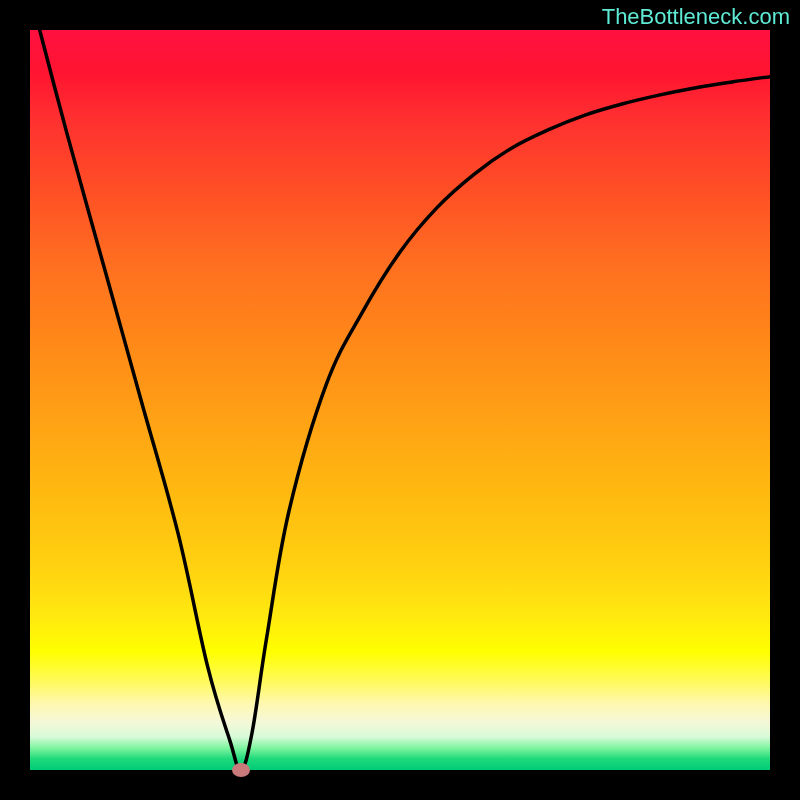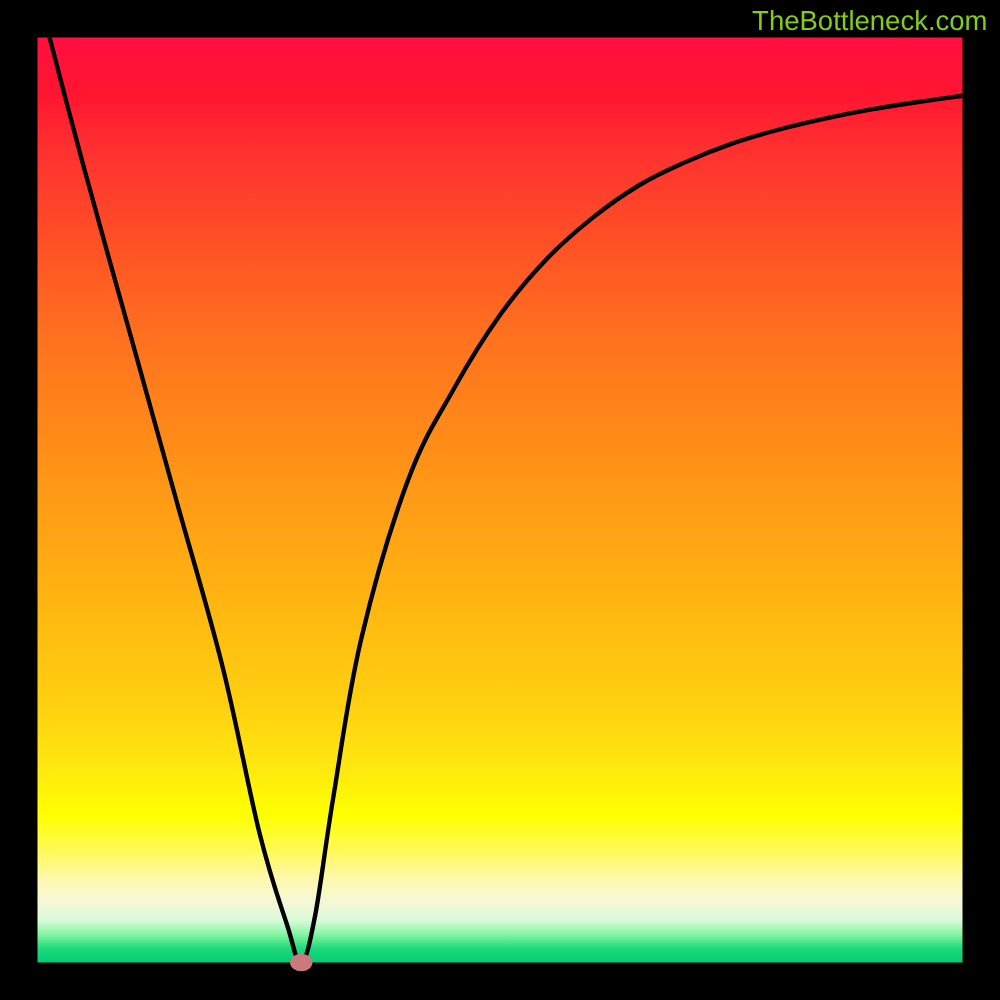--- a/index.html
+++ b/index.html
@@ -11,21 +11,21 @@
       width: 800px;
       height: 800px;
       background: #000;
       position: relative;
       overflow: hidden;
     }
     .watermark {
       position: absolute;
       top: 4px;
       right: 10px;
-      color: #84cc16;
+      color: #5eead4;
       font-family: Arial, sans-serif;
       font-size: 22px;
       font-weight: 500;
       z-index: 10;
     }
     .chart-area {
       position: absolute;
       top: 30px;
       left: 30px;
       width: 740px;

